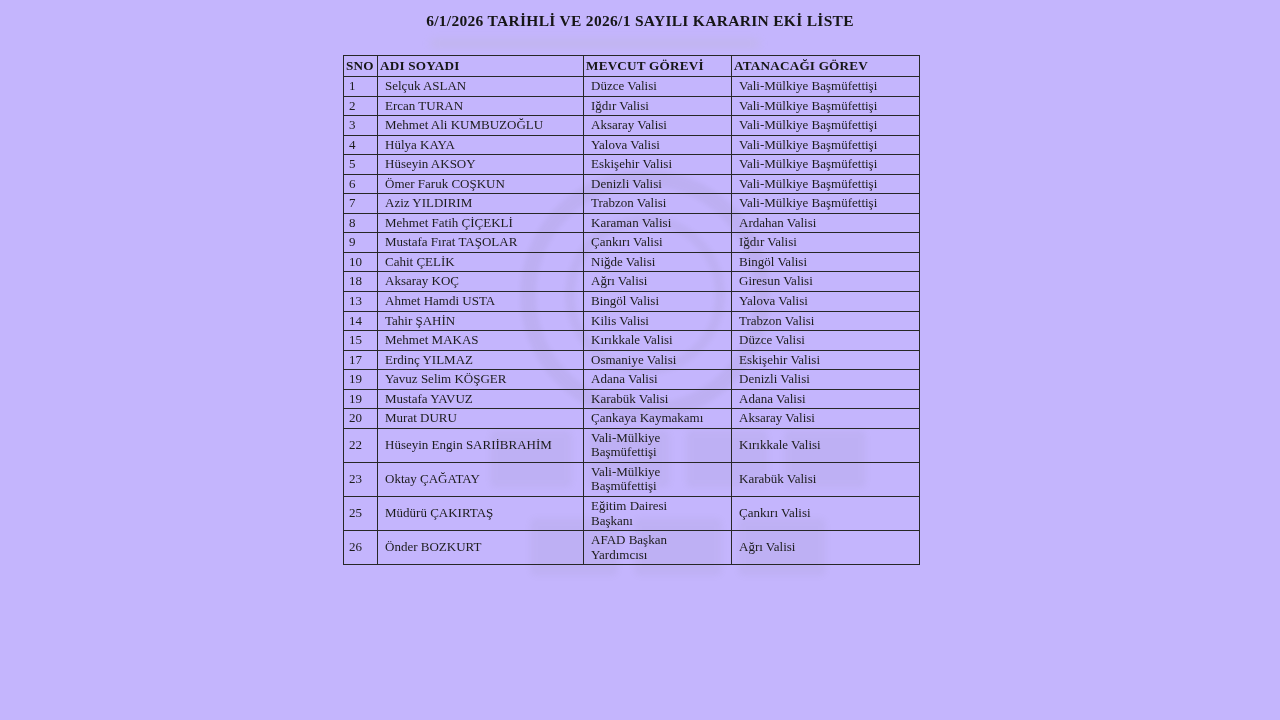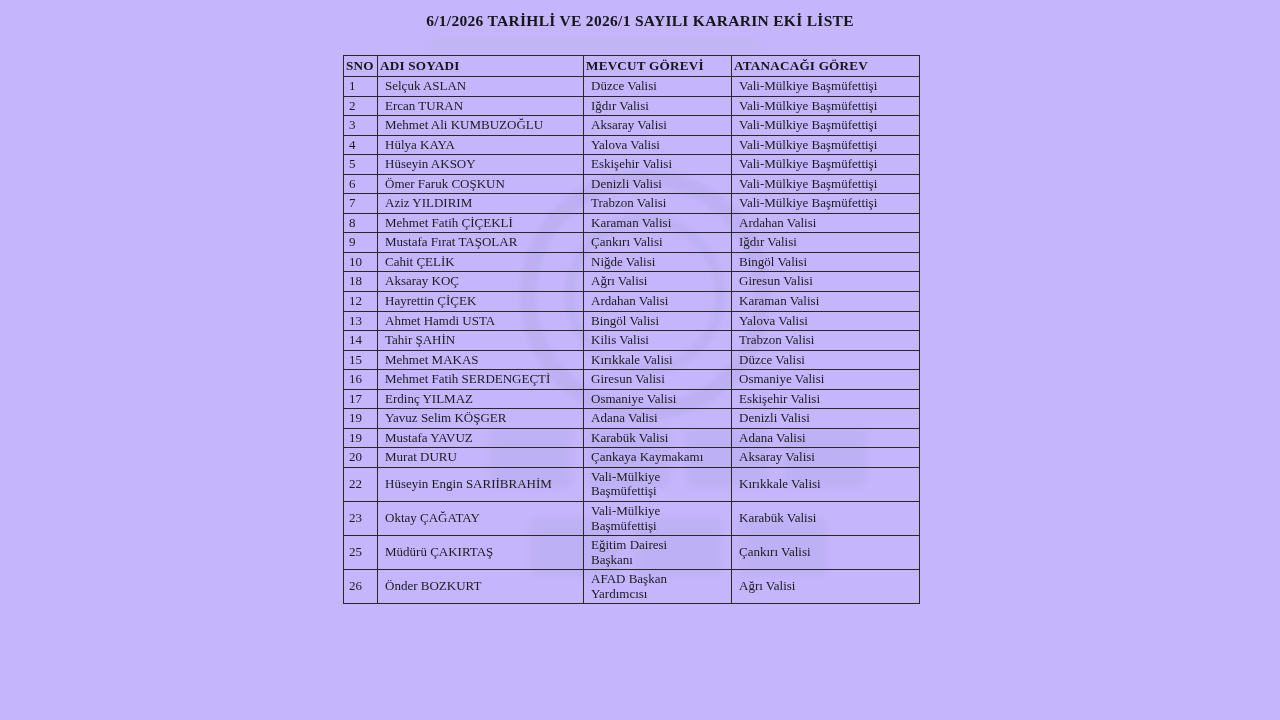--- a/index.html
+++ b/index.html
@@ -194,48 +194,36 @@
           <td>Niğde Valisi</td>
           <td>Bingöl Valisi</td>
         </tr>
         <tr>
           <td class="sno">18</td>
           <td>Aksaray KOÇ</td>
           <td>Ağrı Valisi</td>
           <td>Giresun Valisi</td>
         </tr>
         <tr>
-          <td class="sno">12</td>
-          <td>Hayrettin ÇİÇEK</td>
-          <td>Ardahan Valisi</td>
-          <td>Karaman Valisi</td>
-        </tr>
-        <tr>
           <td class="sno">13</td>
           <td>Ahmet Hamdi USTA</td>
           <td>Bingöl Valisi</td>
           <td>Yalova Valisi</td>
         </tr>
         <tr>
           <td class="sno">14</td>
           <td>Tahir ŞAHİN</td>
           <td>Kilis Valisi</td>
           <td>Trabzon Valisi</td>
         </tr>
         <tr>
           <td class="sno">15</td>
           <td>Mehmet MAKAS</td>
           <td>Kırıkkale Valisi</td>
           <td>Düzce Valisi</td>
-        </tr>
-        <tr>
-          <td class="sno">16</td>
-          <td>Mehmet Fatih SERDENGEÇTİ</td>
-          <td>Giresun Valisi</td>
-          <td>Osmaniye Valisi</td>
         </tr>
         <tr>
           <td class="sno">17</td>
           <td>Erdinç YILMAZ</td>
           <td>Osmaniye Valisi</td>
           <td>Eskişehir Valisi</td>
         </tr>
         <tr>
           <td class="sno">19</td>
           <td>Yavuz Selim KÖŞGER</td>

